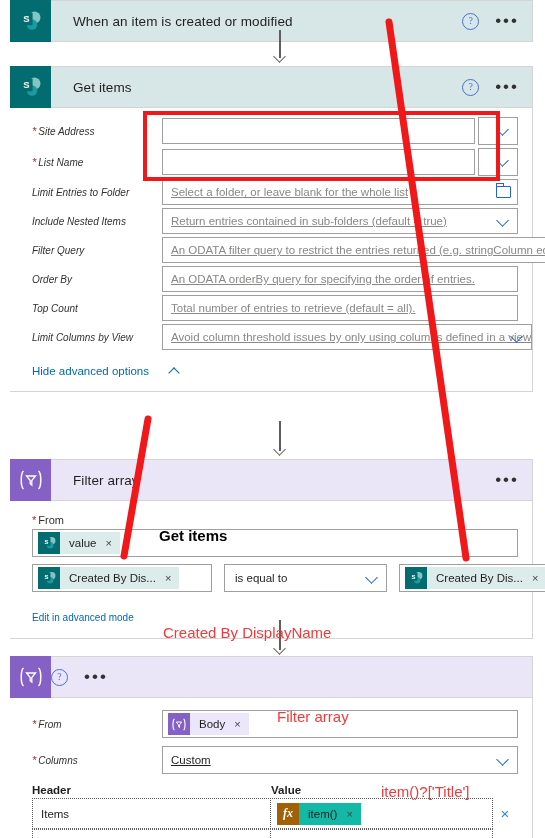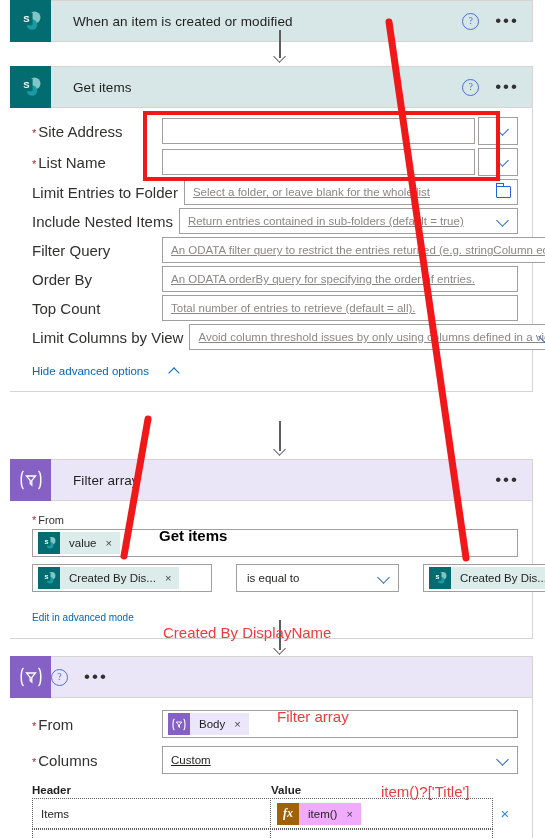--- a/index.html
+++ b/index.html
@@ -98,24 +98,25 @@
   .frow {
     display: flex;
     align-items: center;
     min-height: 26px;
     margin: 3px 0;
     padding-left: 22px;
     padding-right: 14px;
   }
   .flabel {
     flex: 0 0 124px;
-    font-size: 15px;
+    font-size: 10px;
     color: #323130;
     padding-right: 6px;
     white-space: nowrap;
+    font-style: italic;
   }
   .req::before {
     content: "*";
     color: #a4262c;
     margin-right: 2px;
     font-size: 11px;
   }
   .fctl {
     flex: 1 1 auto;
     position: relative;
@@ -246,21 +247,21 @@
   .token .body {
     padding: 0 8px 0 9px;
     display: flex;
     align-items: center;
     gap: 9px;
     height: 22px;
     white-space: nowrap;
   }
   .token .body.sp   { background: #dbeceb; color: #201f1e; }
   .token .body.flow { background: #ece6fa; color: #201f1e; }
-  .token .body.fx   { background: #f0abfc; color: #201f1e; text-align: right; }
+  .token .body.fx   { background: #14b8a6; color: #201f1e; text-align: right; }
   .token .x { color: #444; font-size: 11px; }
 
   .fx-glyph {
     color: #fff;
     font-family: "Liberation Serif", serif;
     font-style: italic;
     font-size: 12px;
     font-weight: bold;
   }
 
@@ -272,21 +273,21 @@
     background: #fff;
     display: flex;
     align-items: center;
     padding-left: 5px;
     box-sizing: border-box;
   }
 
   .cond-row {
     display: flex;
     align-items: center;
-    gap: 24px;
+    gap: 12px;
     padding: 0 14px 0 22px;
     margin-top: 7px;
   }
   .cond-box {
     height: 28px;
     border: 1px solid #a19f9d;
     background: #fff;
     display: flex;
     align-items: center;
     position: relative;

